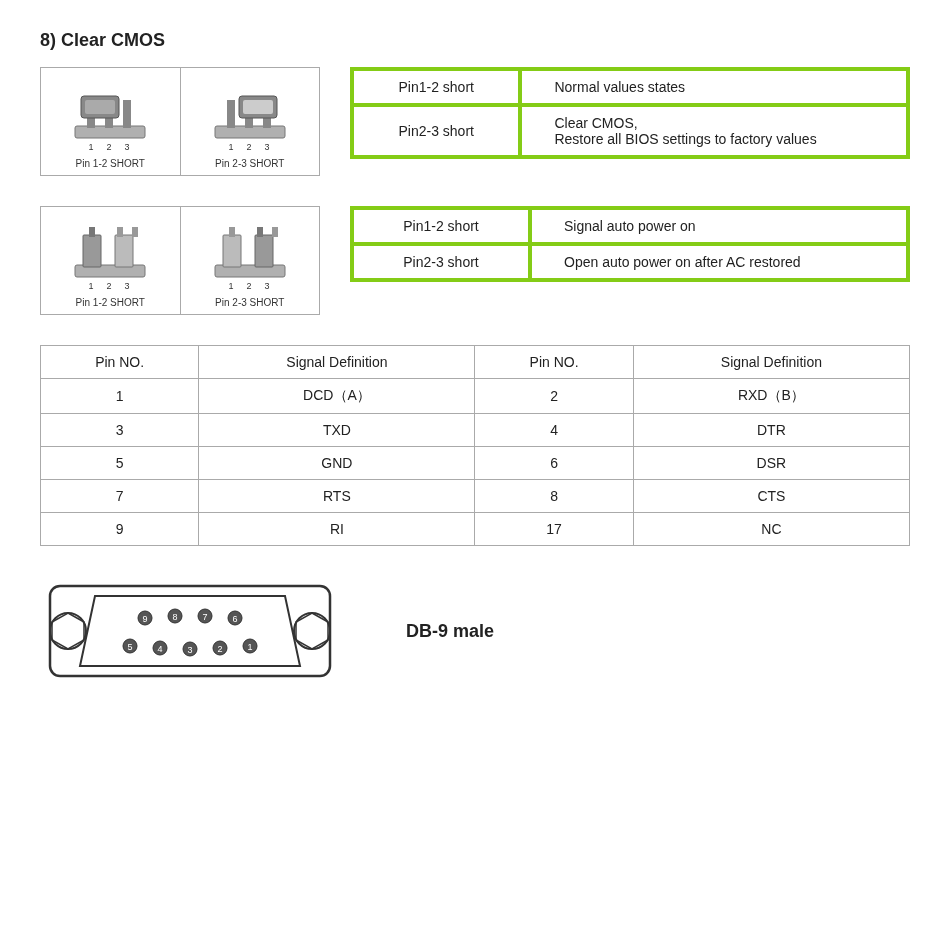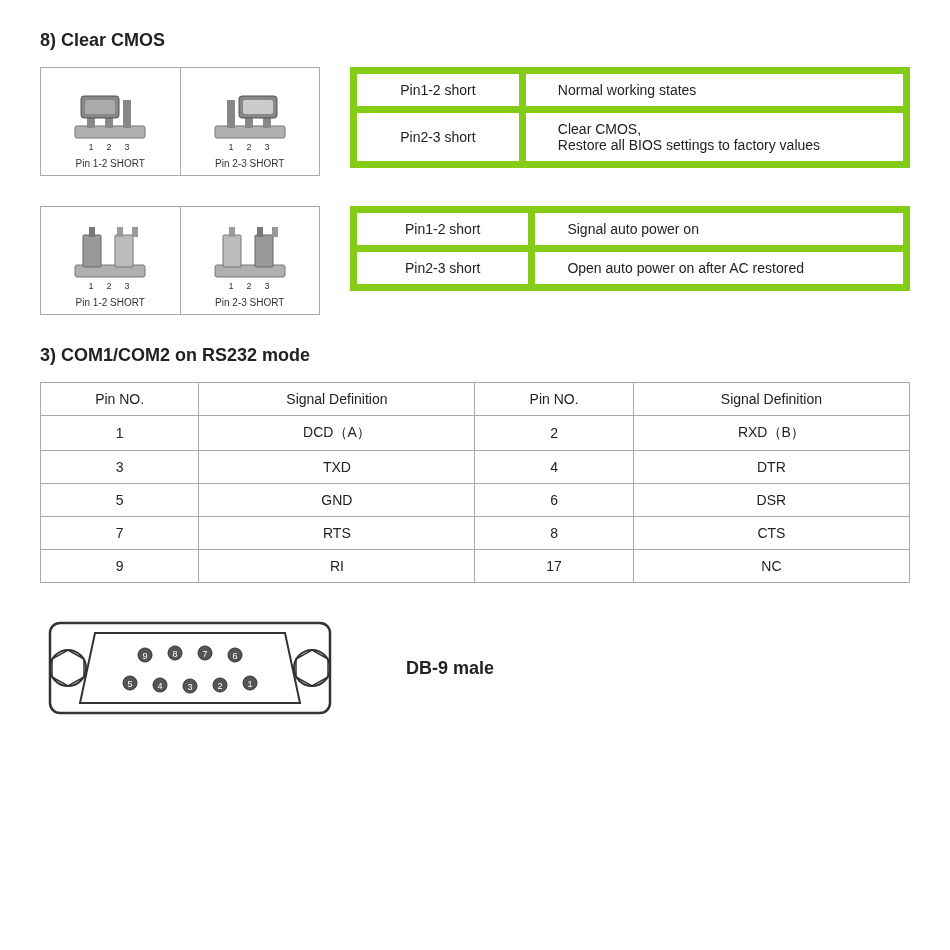--- a/index.html
+++ b/index.html
@@ -62,21 +62,21 @@
       width: 90px;
       height: 80px;
     }
 
     
     .pin-table {
       border-collapse: collapse;
       flex: 1;
     }
     .pin-table td {
-      border: 7px solid #84cc16;
+      border: 4px solid #84cc16;
       padding: 8px 32px;
       vertical-align: middle;
       margin-left: 20px;
     }
     .pin-table .pin-name {
       text-align: center;
       min-width: 100px;
     }
     .pin-table .pin-desc {
       min-width: 220px;
@@ -155,21 +155,21 @@
           <text x="62" y="72" font-size="9" text-anchor="middle" fill="#333">3</text>
         </svg>
         <span class="jumper-label">Pin 2-3 SHORT</span>
       </div>
     </div>
 
     <table class="pin-table">
       <tbody>
           <tr>
         <td class="pin-name">Pin1-2 short</td>
-        <td class="pin-desc">Normal working states</td>
+        <td class="pin-desc">Normal values states</td>
       </tr>
       <tr>
         <td class="pin-name">Pin2-3 short</td>
         <td class="pin-desc">Clear CMOS,<br>Restore all BIOS settings to factory values</td>
       </tr>
     </tbody>
       </table>
 
   </div>
 </div>
@@ -220,21 +220,20 @@
         <td class="pin-name">Pin2-3 short</td>
         <td class="pin-desc">Open auto power on after AC restored</td>
       </tr>
     </tbody>
       </table>
 
   </div>
 </div>
 
 <div class="section">
-  <div class="section-title">3) COM1/COM2 on RS232 mode</div>
 
   <table class="com-table">
     <thead>
       <tr>
         <th>Pin NO.</th>
         <th>Signal Definition</th>
         <th>Pin NO.</th>
         <th>Signal Definition</th>
       </tr>
     </thead>

